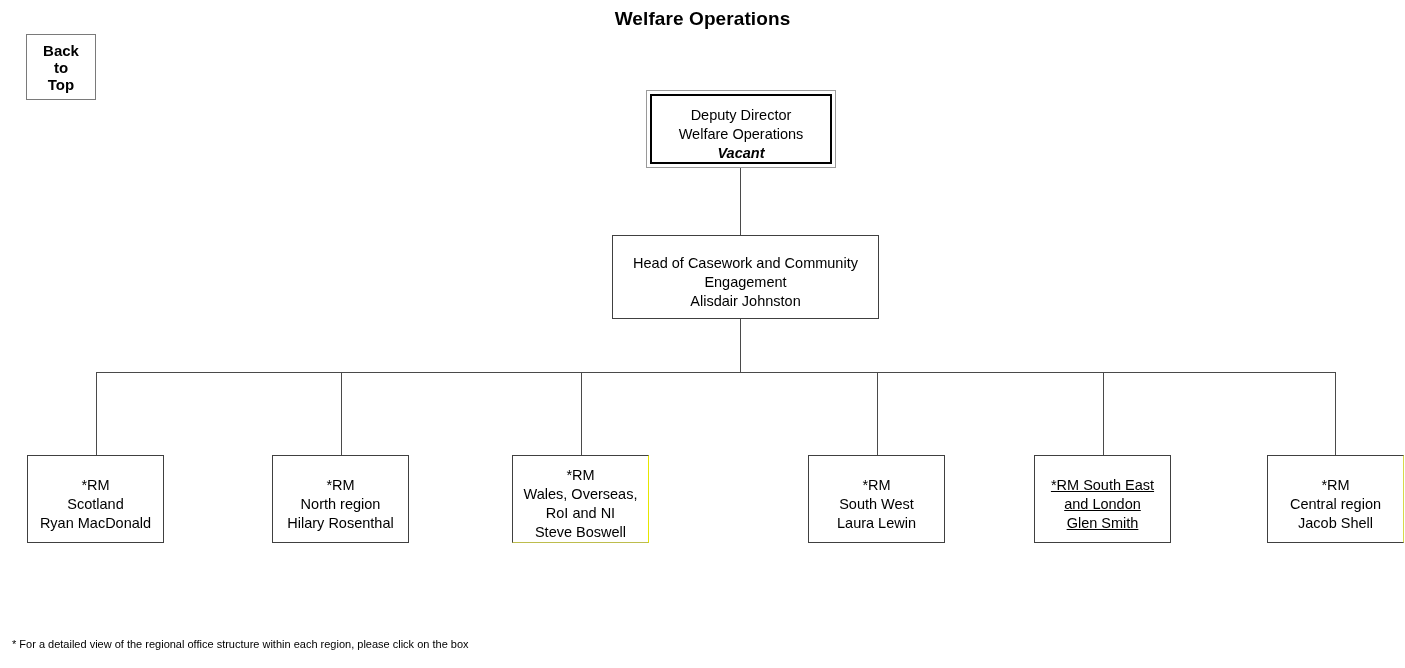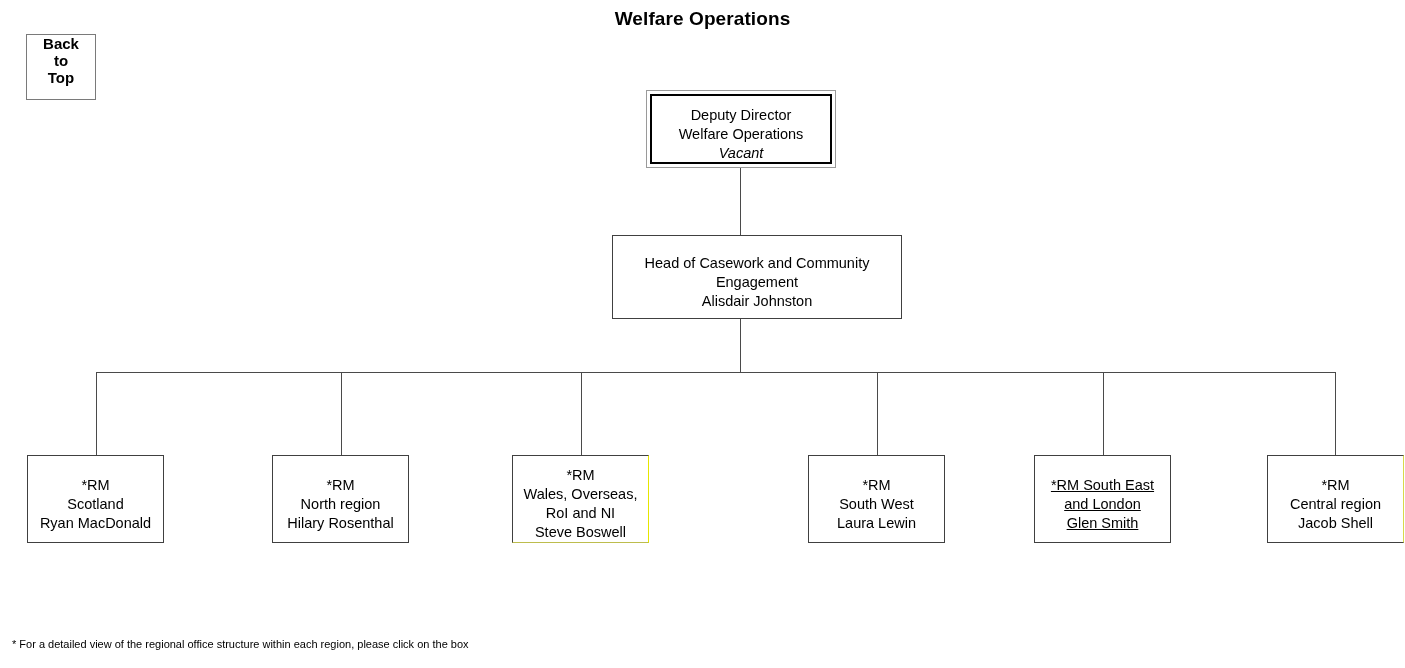--- a/index.html
+++ b/index.html
@@ -32,21 +32,21 @@
   
   #back-to-top {
     position: absolute;
     left: 26px;
     top: 34px;
     width: 70px;
     height: 66px;
     border: 1px solid #7a7a7a;
     box-sizing: border-box;
     display: flex;
-    align-items: flex-start;
+    align-items: center;
     justify-content: center;
     background: #ffffff;
     cursor: pointer;
   }
   #back-to-top .btn-label {
     font-size: 15px;
     font-weight: bold;
     line-height: 17px;
     text-align: center;
     white-space: pre-line;
@@ -66,20 +66,21 @@
   }
   .org-box .box-text {
     font-size: 14.5px;
     line-height: 19px;
     white-space: pre-line;
     padding: 0 4px;
     margin-top: 10px;
   }
   .org-box .box-text .vacant {
     font-style: italic;
+    font-weight: bold;
   }
 
   
   #box-deputy-director {
     left: 650px;
     top: 94px;
     width: 182px;
     height: 70px;
     border: 2px solid #000000;
     z-index: 2;
@@ -92,21 +93,21 @@
     height: 78px;
     border: 1px solid #9a9a9a;
     box-sizing: border-box;
     background: #ffffff;
     z-index: 1;
   }
 
   #box-head-casework {
     left: 612px;
     top: 235px;
-    width: 290px;
+    width: 267px;
     height: 84px;
   }
 
   
   .rm-box {
     width: 137px;
     height: 88px;
     top: 455px;
   }
   #box-rm-scotland      { left: 27px;   }

